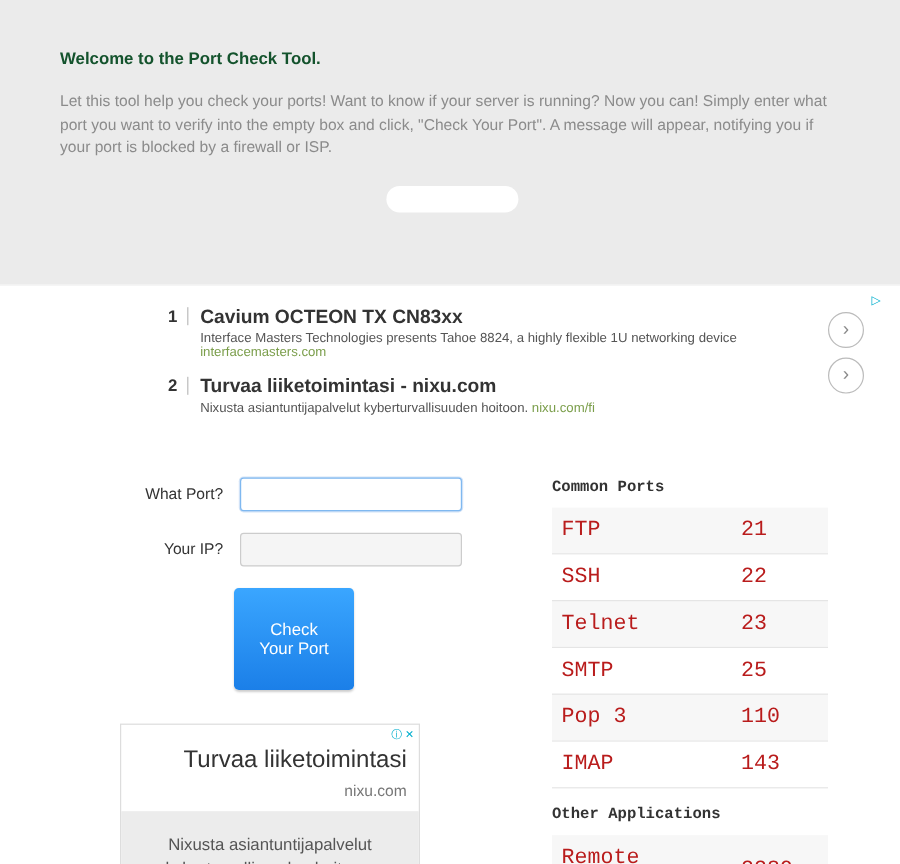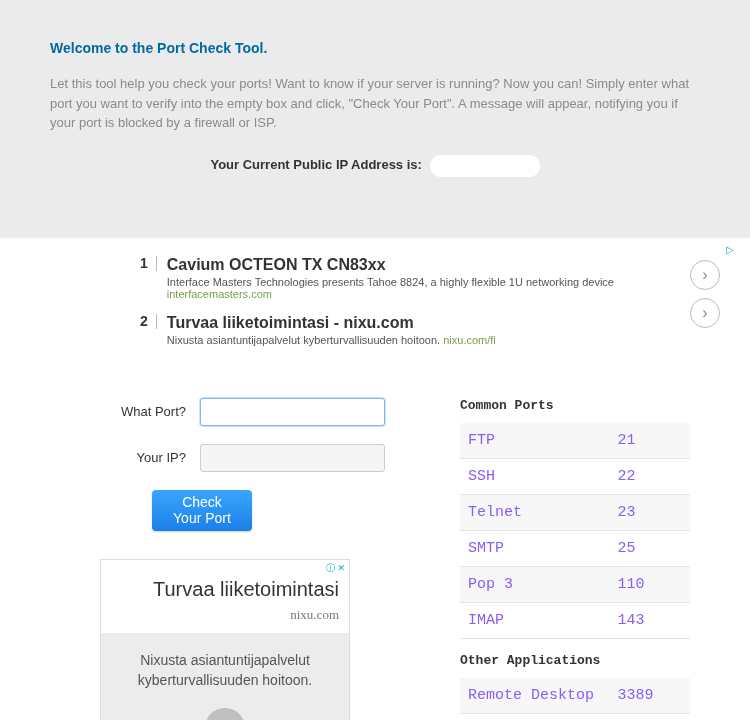--- a/index.html
+++ b/index.html
@@ -9,21 +9,21 @@
     color: #333;
     width: 750px;
   }
   .hero {
     background: #ebebeb;
     padding: 40px 50px 60px 50px;
   }
   .hero h2 {
     font-size: 14px;
     font-weight: bold;
-    color: #0369a1;
+    color: #14532d;
     margin-bottom: 18px;
   }
   .hero p.desc {
     font-size: 13px;
     color: #8b8b8b;
     line-height: 1.5;
   }
   .ip-line {
     text-align: center;
     margin-top: 22px;
@@ -132,23 +132,23 @@
   }
   .form-row input.ip-val {
     background: #f5f5f5;
   }
   .form-row input.port-val {
     border-color: #7fb8f0;
     box-shadow: 0 0 0 1px rgba(100,160,230,.3);
   }
   .check-btn {
     display: block;
-    margin-left: 52px;
+    margin-left: 95px;
     width: 100px;
-    padding: 4px 0;
+    padding: 26px 0;
     background: linear-gradient(#3aa6ff,#1b7fe8);
     color: #fff;
     font-size: 14px;
     border: none;
     border-radius: 4px;
     text-align: center;
     line-height: 1.2;
     box-shadow: 0 1px 2px rgba(0,0,0,.2);
     cursor: pointer;
   }
@@ -166,21 +166,20 @@
     text-align: right;
   }
   .ad-block .hdr .t1 {
     font-size: 20px;
     color: #333;
   }
   .ad-block .hdr .t2 {
     font-size: 13px;
     color: #777;
     margin-top: 6px;
-    font-family: Liberation Serif, serif;
   }
   .ad-block .mid {
     background: #ececec;
     padding: 18px 14px 28px 14px;
     text-align: center;
     font-size: 14px;
     color: #555;
     line-height: 1.4;
     position: relative;
   }
@@ -206,39 +205,38 @@
   .ports-col h3 {
     font-size: 13px;
     font-weight: bold;
     color: #333;
     margin-bottom: 10px;
   }
   .ports-col h3.other { margin-top: 14px; }
   table.ports {
     width: 100%;
     border-collapse: collapse;
-    font-size: 15px;
-    color: #8b5cf6;
+    font-size: 18px;
+    color: #b91c1c;
   }
   table.ports td {
     padding: 9px 8px;
     border-bottom: 1px solid #e5e5e5;
   }
   table.ports tr:nth-child(odd) td { background:#f7f7f7; }
   table.ports tr:nth-child(even) td { background:#fff; }
   table.ports td:first-child { width: 65%; }
 </style>
 </head>
 <body>
 
 <div class="hero">
   <h2>Welcome to the Port Check Tool.</h2>
   <p class="desc">Let this tool help you check your ports! Want to know if your server is running? Now you can! Simply enter what port you want to verify into the empty box and click, "Check Your Port". A message will appear, notifying you if your port is blocked by a firewall or ISP.</p>
   <div class="ip-line">
-    <span class="label">Your Current Public IP Address is:</span>
     <span class="mask"></span>
   </div>
 </div>
 
 <div class="ad-strip">
   <span class="adchoices-top"><span class="tri">▷</span></span>
 
   <div class="ad-row">
     <span class="ad-num">1</span>
     <div class="ad-body">

